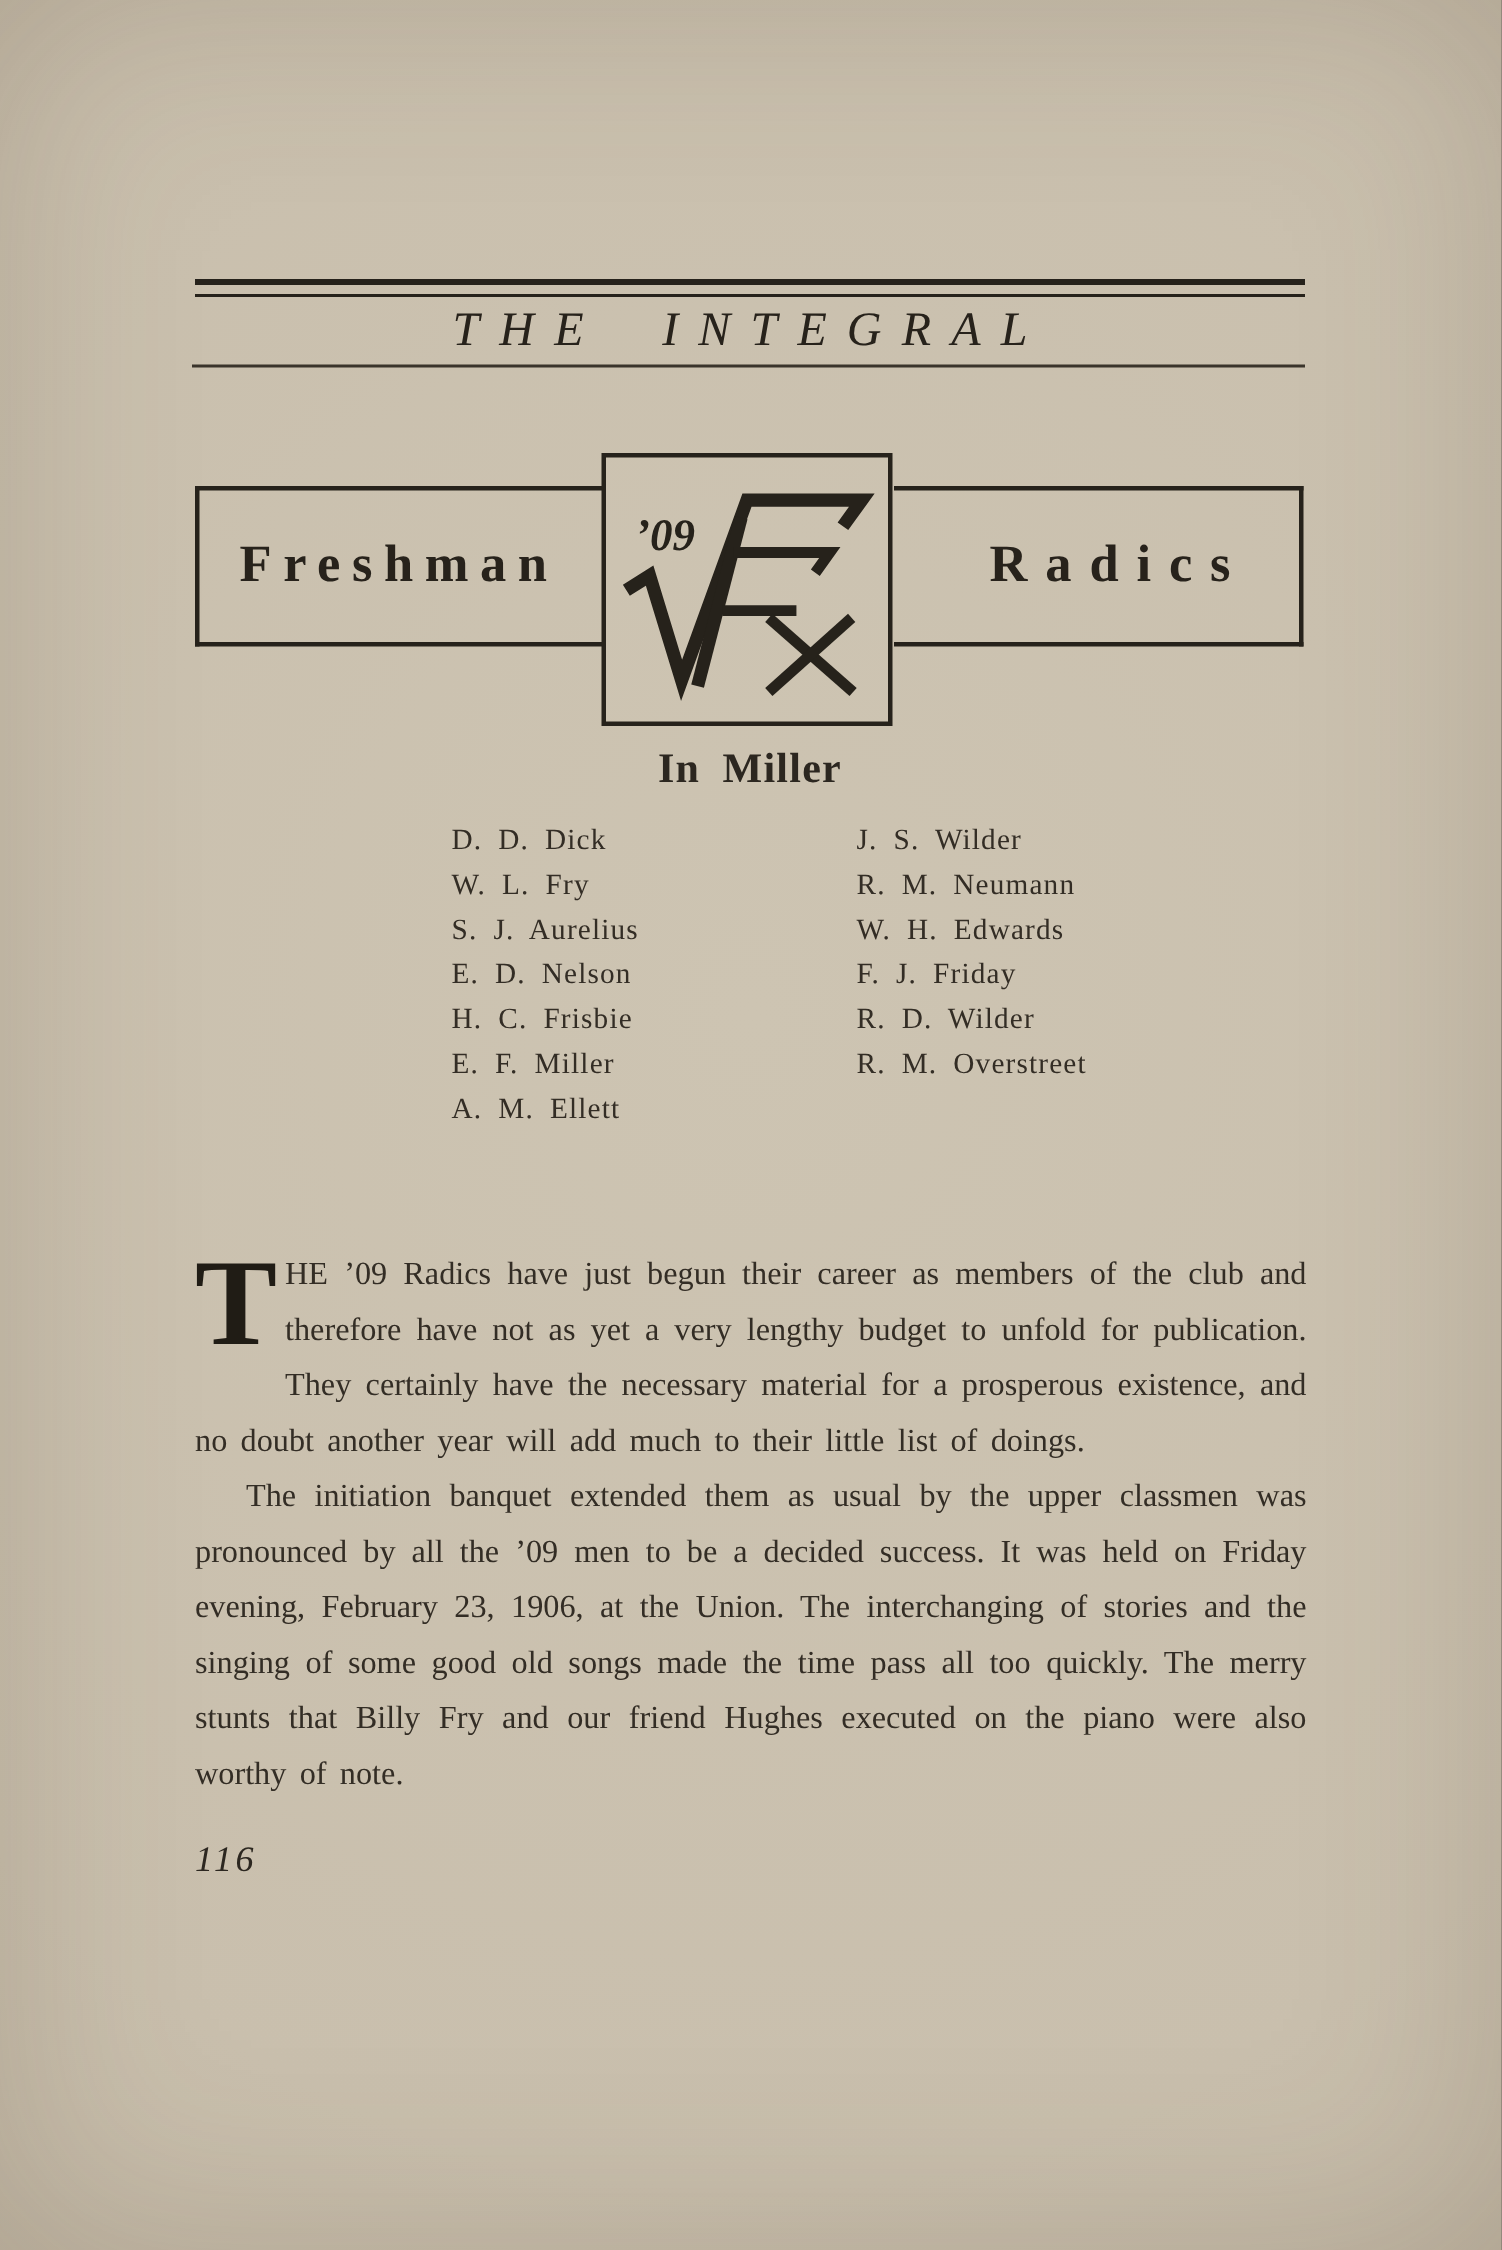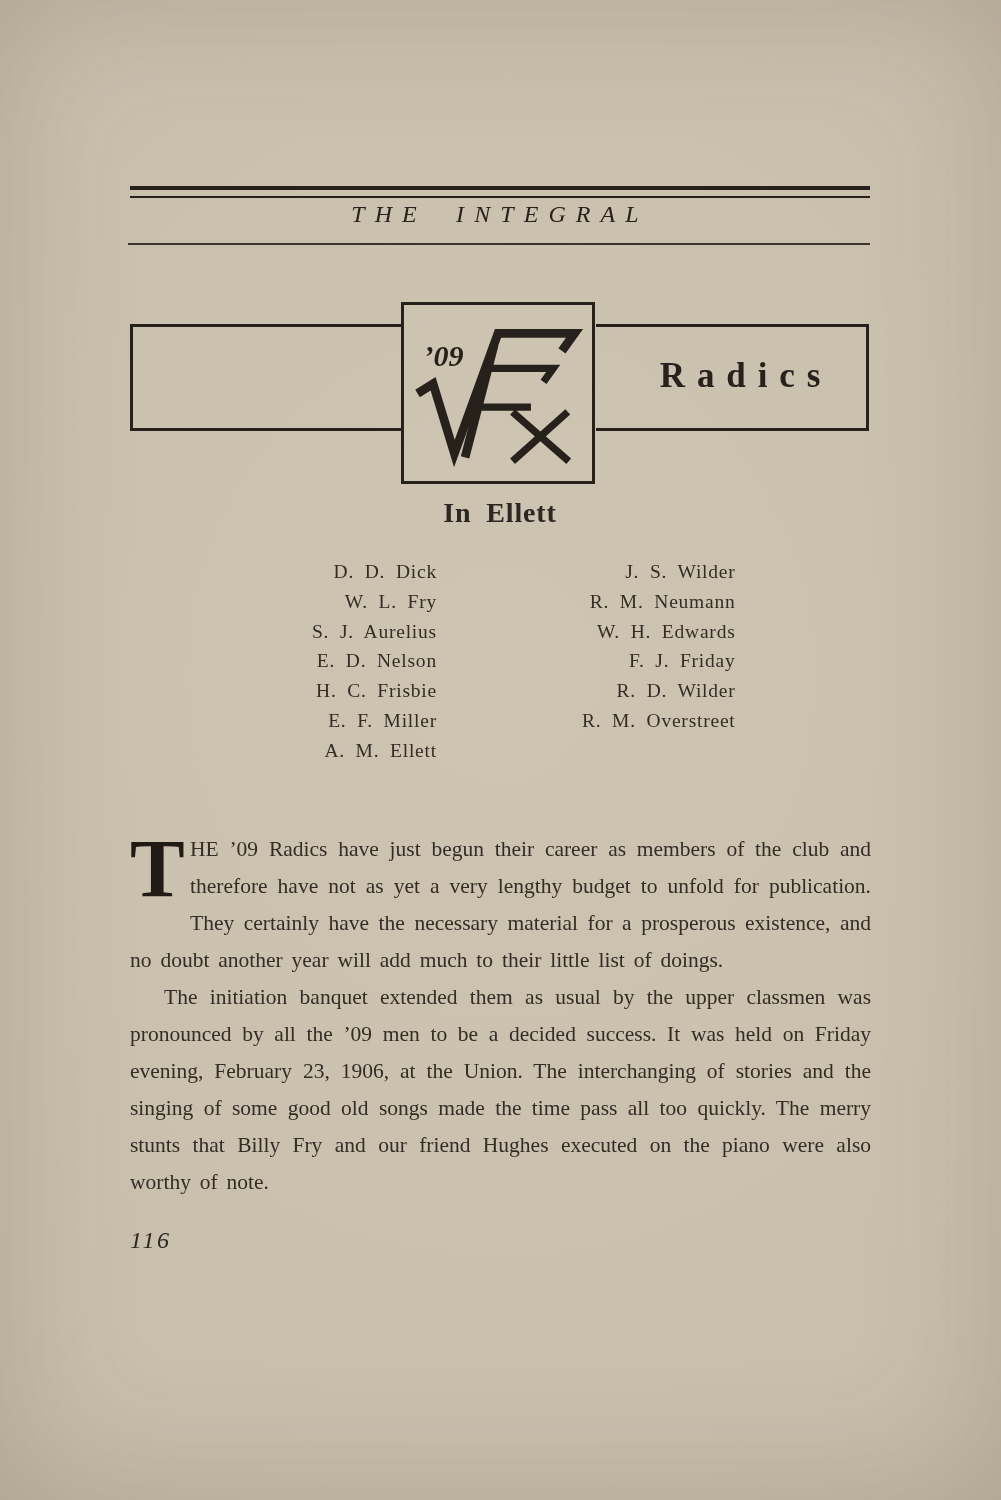--- a/index.html
+++ b/index.html
@@ -14,21 +14,21 @@
     overflow:hidden;
   }
   .rule { position:absolute; background:#26221b; }
 
   
   .hdr-rule-thick { left:130px; top:186px; width:740px; height:4px; }
   .hdr-rule-thin  { left:130px; top:196px; width:740px; height:2px; }
   .hdr-rule-bot   { left:128px; top:243px; width:742px; height:2px; background:#3a342b; }
   .page-title {
     position:absolute; left:130px; top:201px; width:740px; margin:0;
-    text-align:center; font-size:24px; font-weight:normal; font-style:italic;
+    text-align:center; font-size:32px; font-weight:normal; font-style:italic;
     letter-spacing:0.42em; word-spacing:0.55em; color:#27221b;
   }
 
   
   .bl { position:absolute; background:#26221b; }
   .bl-top-left  { left:130px; top:324px; width:272px; height:3px; }
   .bl-vert-left { left:130px; top:324px; width:3px;  height:107px; }
   .bl-bot-left  { left:130px; top:428px; width:272px; height:3px; }
   .bl-top-right { left:596px; top:324px; width:273px; height:3px; }
   .bl-vert-right{ left:866px; top:324px; width:3px;  height:107px; }
@@ -48,21 +48,21 @@
   }
   .emblem-box svg { display:block; width:100%; height:100%; }
 
   
   .roster-heading {
     position:absolute; left:130px; top:497px; width:740px; margin:0;
     text-align:center; font-size:28px; font-weight:bold; color:#2c2720;
     letter-spacing:0.03em; word-spacing:0.25em;
   }
   .roster-cols { position:absolute; left:300px; top:549px; width:470px; }
-  .roster-cols ul { list-style:none; margin:12px; padding:0; position:absolute; top:0;text-align:right; }
+  .roster-cols ul { list-style:none; margin:1px; padding:0; position:absolute; top:0; }
   .roster-cols ul.left  { left:0; }
   .roster-cols ul.right { left:270px; }
   .roster-cols li {
     height:29.8px; font-size:19.5px; letter-spacing:0.04em; word-spacing:5px;
     color:#332d25; white-space:nowrap;
   }
 
   
   .article {
     position:absolute; left:130px; top:831px; width:741px;
@@ -94,20 +94,21 @@
   <h1 class="page-title">THE INTEGRAL</h1>
   <div class="rule hdr-rule-bot"></div>
 
   <div class="bl bl-top-left"></div>
   <div class="bl bl-vert-left"></div>
   <div class="bl bl-bot-left"></div>
   <div class="bl bl-top-right"></div>
   <div class="bl bl-vert-right"></div>
   <div class="bl bl-bot-right"></div>
 
+  <h2 class="banner-label left">Freshman</h2>
   <h2 class="banner-label right">Radics</h2>
 
   <div class="emblem-box">
     <svg viewBox="0 0 194 155">
       <g stroke="#26221b" fill="none" stroke-linecap="butt" stroke-linejoin="miter">
 
         <path d="M 14 78 L 30 68 L 52 140 L 97 16 L 176 16 L 163 34" stroke-width="9"></path>
 
         <path d="M 63 144 L 93 28" stroke-width="9"></path>
 
@@ -115,21 +116,21 @@
 
         <path d="M 80 92 L 131 92" stroke-width="7.5"></path>
 
         <path d="M 112 97 L 170 148" stroke-width="7.5"></path>
         <path d="M 169 97 L 112 148" stroke-width="7.5"></path>
       </g>
       <text x="20" y="50" font-family="Liberation Serif, serif" font-style="italic" font-weight="bold" font-size="31" fill="#26221b">’09</text>
     </svg>
   </div>
 
-  <h3 class="roster-heading">In Ellett</h3>
+  <h3 class="roster-heading">In Miller</h3>
   <div class="roster-cols">
     <ul class="left">
       <li>D. D. Dick</li>
       <li>W. L. Fry</li>
       <li>S. J. Aurelius</li>
       <li>E. D. Nelson</li>
       <li>H. C. Frisbie</li>
       <li>E. F. Miller</li>
       <li>A. M. Ellett</li>
     </ul>

